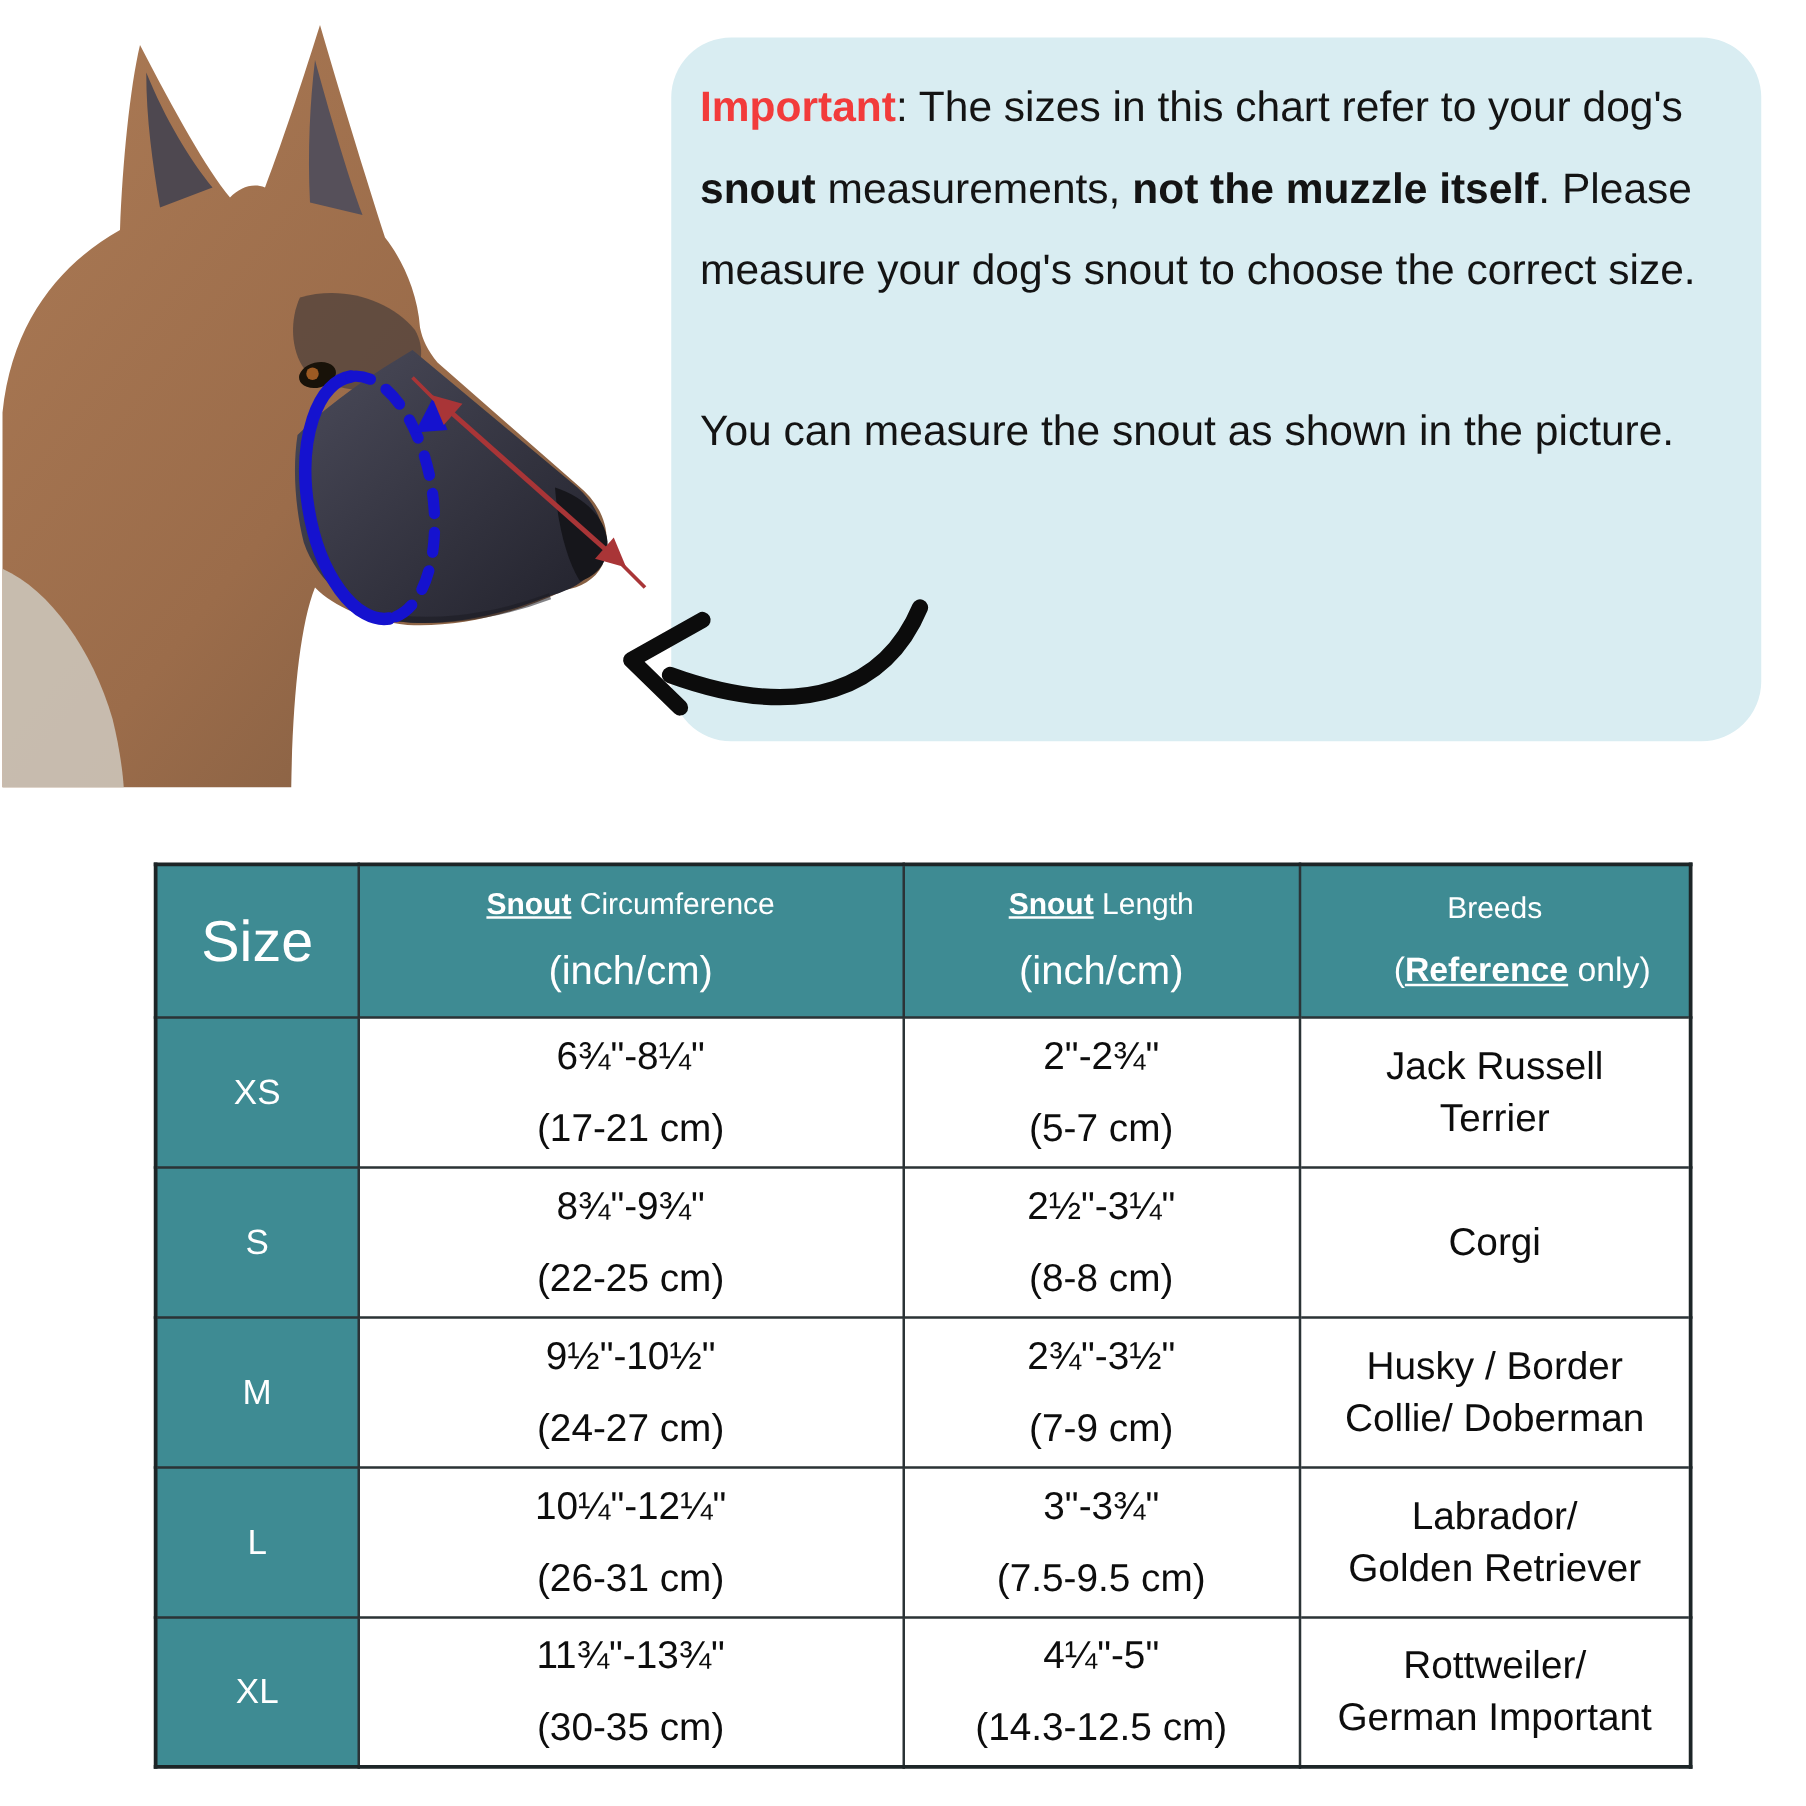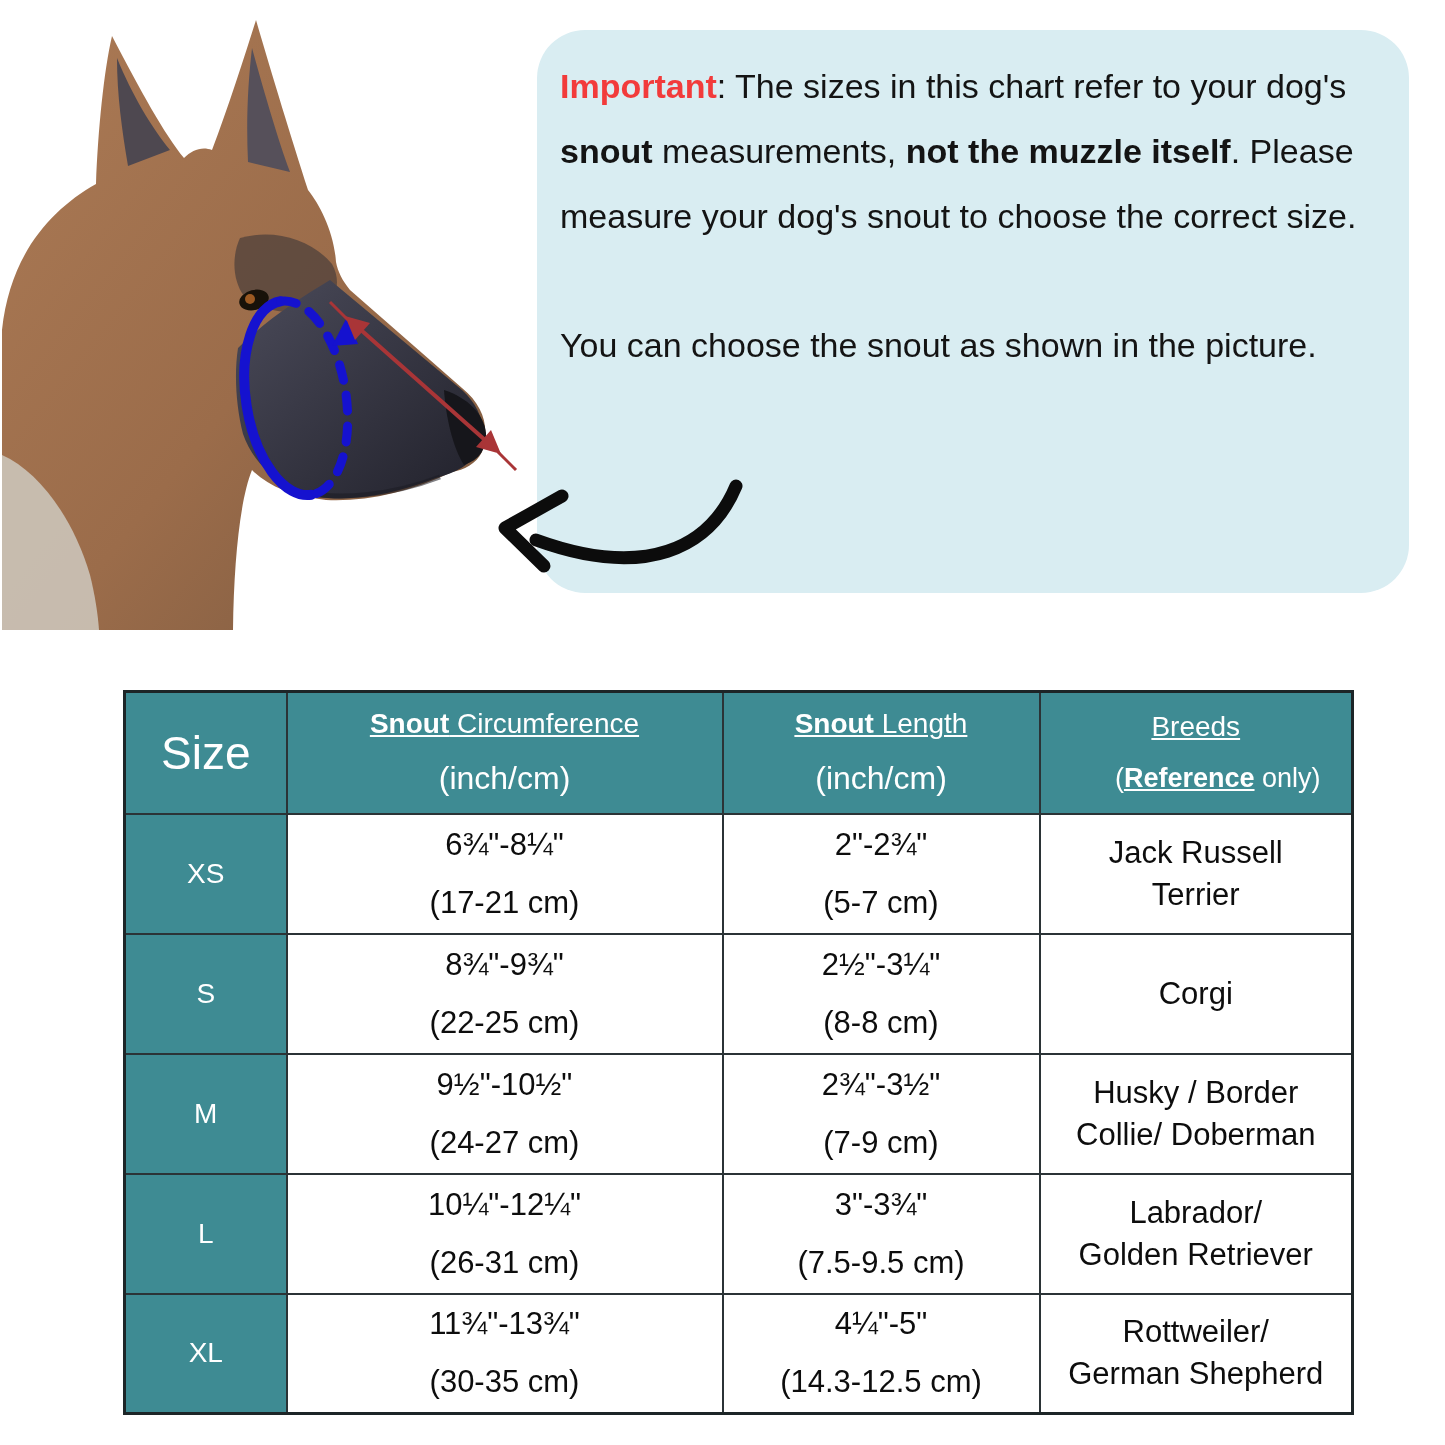--- a/index.html
+++ b/index.html
@@ -57,21 +57,21 @@
   .size-table th, .size-table td {
     border:2px solid var(--table-border);
     padding:0; vertical-align:middle; font-weight:normal;
   }
   .size-table thead tr { height:122px; }
   .size-table tbody tr { height:120px; }
   .teal { background:var(--table-teal); color:#ffffff; }
   .size-th { font-size:46px; font-weight:bold; }
   .size-td { font-size:28px; font-weight:bold; }
   .h-stack { display:flex; flex-direction:column; justify-content:center; align-items:center; row-gap:20px; }
-  .h-line1 { font-size:28px;text-decoration:underline; }
+  .h-line1 { font-size:24px; }
   .h-line2 { font-size:32px; }
   .breeds-sub { font-size:27px;margin-left:44px; }
   .cell2 { display:flex; flex-direction:column; justify-content:center; align-items:center; row-gap:22px; }
   .breeds-cell { white-space:pre-line; line-height:42px; }
 </style>
 </head>
 <body>
 
 <div class="canvas">
 
@@ -132,21 +132,21 @@
         <polygon class="len-fill" points="345,316 355,340 370,323"></polygon>
         <polygon class="len-fill" points="501,454 491,430 476,447"></polygon>
         <line class="len-line" stroke-width="3" x1="330" y1="302" x2="348" y2="320"></line>
         <line class="len-line" stroke-width="3" x1="498" y1="452" x2="516" y2="470"></line>
       </g>
     </svg>
   </div>
 
   <div class="info-box">
     <p><span class="red-bold">Important</span><span>: The sizes in this chart refer to your dog's </span><span class="bold">snout</span><span> measurements, </span><span class="bold">not the muzzle itself</span><span>. Please measure your dog's snout to choose the correct size.</span></p>
-    <p>You can choose the snout as shown in the picture.</p>
+    <p>You can measure the snout as shown in the picture.</p>
   </div>
 
   <svg class="pointer-arrow" width="290" height="145" viewBox="0 0 290 145">
     <path class="pointer-stroke" fill="none" stroke-width="13" stroke-linecap="round" d="M258,26 C232,88 168,120 58,80"></path>
     <path class="pointer-stroke" fill="none" stroke-width="13" stroke-linecap="round" stroke-linejoin="round" d="M84,36 L27,68 L66,106"></path>
   </svg>
 
   <table class="size-table">
     <colgroup>
       <col style="width:162px">
@@ -255,18 +255,18 @@
             <div>(30-35 cm)</div>
           </div>
         </td>
         <td>
           <div class="cell2">
             <div>4¼"-5"</div>
             <div>(14.3-12.5 cm)</div>
           </div>
         </td>
         <td class="breeds-cell">Rottweiler/
-German Shepherd</td>
+German Important</td>
       </tr>
     </tbody>
   </table>
 
 </div>
 
 </body></html>

